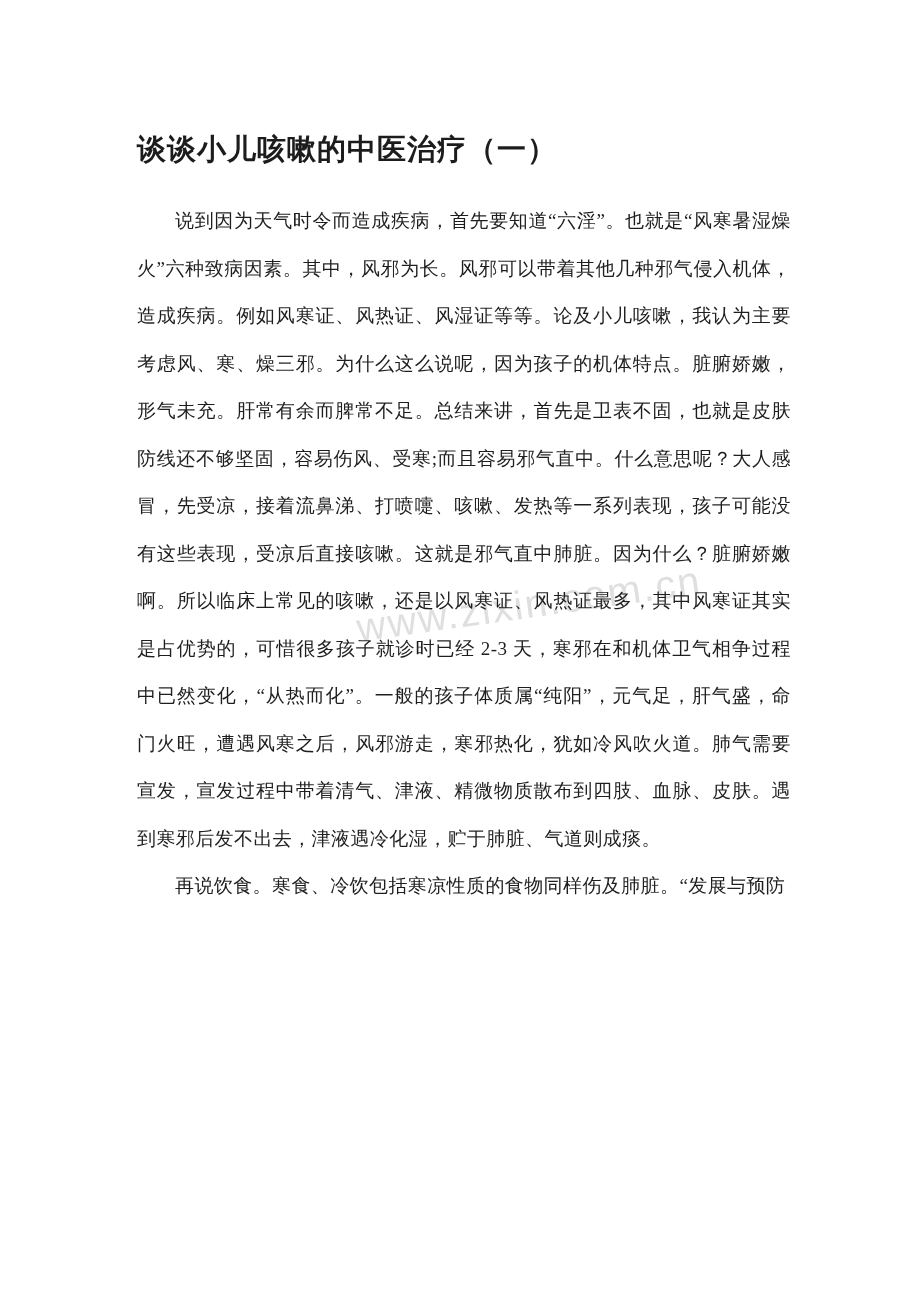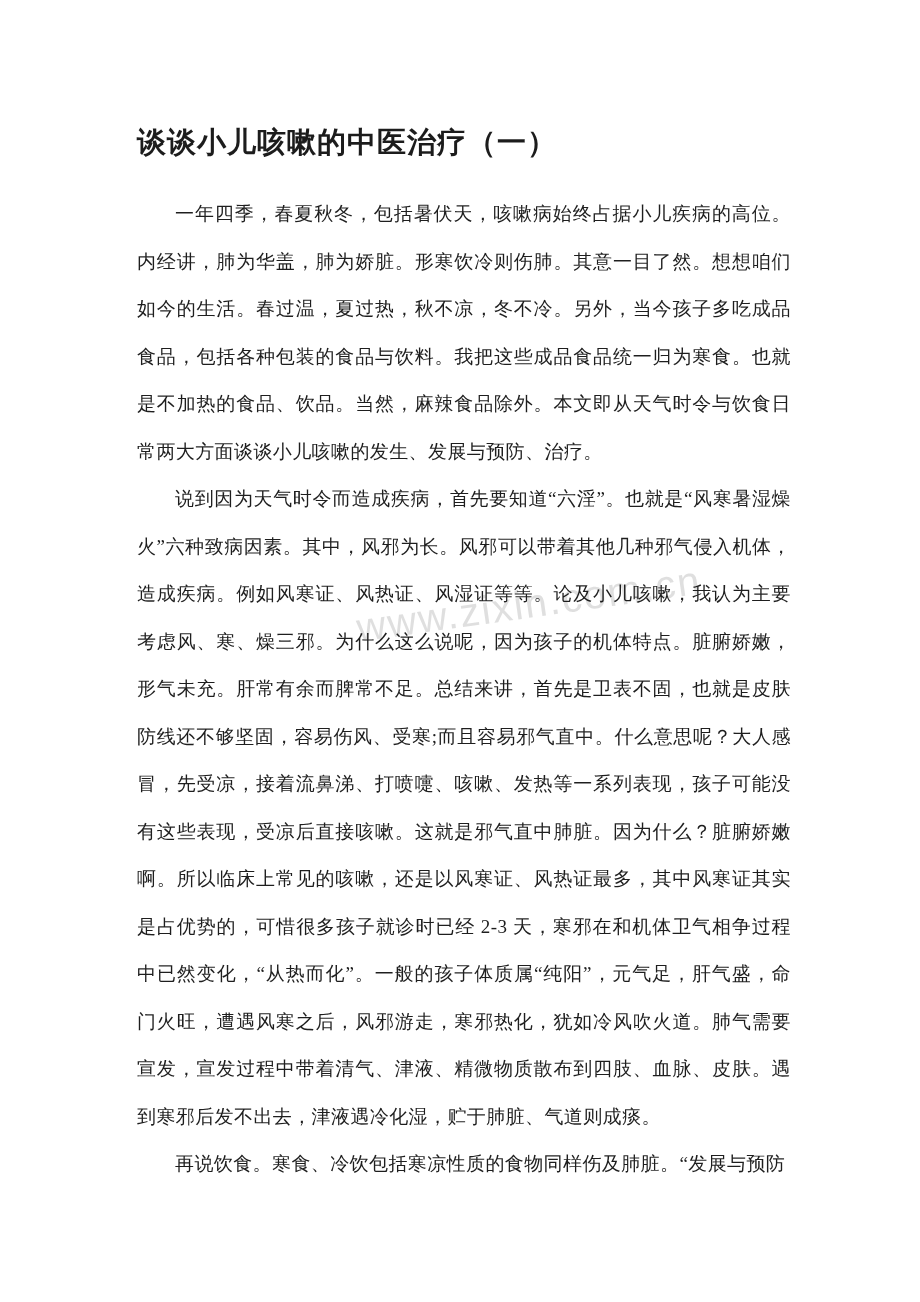--- a/index.html
+++ b/index.html
@@ -35,21 +35,21 @@
     z-index: 0;
   }
   .content {
     position: absolute;
     left: 137px;
     top: 122px;
     width: 654px;
     z-index: 1;
   }
   .doc-title {
-    margin: 0 0 28px 0;
+    margin: 7px 0 28px 0;
     font-size: 29px;
     line-height: 40px;
     font-weight: 600;
     letter-spacing: 1px;
     color: #1c1c1c;
     font-family: "Liberation Serif", "DejaVu Serif", serif;
   }
   .body-text p {
     margin: 0;
     font-size: 19px;
@@ -63,18 +63,17 @@
 </head>
 <body>
 
 <div class="page">
   <div class="watermark">www.zixin.com.cn</div>
 
   <div class="content">
     <h1 class="doc-title">谈谈小儿咳嗽的中医治疗（一）</h1>
 
     <div class="body-text" id="paragraphs">
-        <p>一年四季，春夏秋冬，包括暑伏天，咳嗽病始终占据小儿疾病的高位。内经讲，肺为华盖，肺为娇脏。形寒饮冷则伤肺。其意一目了然。想想咱们如今的生活。春过温，夏过热，秋不凉，冬不冷。另外，当今孩子多吃成品食品，包括各种包装的食品与饮料。我把这些成品食品统一归为寒食。也就是不加热的食品、饮品。当然，麻辣食品除外。本文即从天气时令与饮食日常两大方面谈谈小儿咳嗽的发生、发展与预防、治疗。</p>
         <p>说到因为天气时令而造成疾病，首先要知道“六淫”。也就是“风寒暑湿燥火”六种致病因素。其中，风邪为长。风邪可以带着其他几种邪气侵入机体，造成疾病。例如风寒证、风热证、风湿证等等。论及小儿咳嗽，我认为主要考虑风、寒、燥三邪。为什么这么说呢，因为孩子的机体特点。脏腑娇嫩，形气未充。肝常有余而脾常不足。总结来讲，首先是卫表不固，也就是皮肤防线还不够坚固，容易伤风、受寒;而且容易邪气直中。什么意思呢？大人感冒，先受凉，接着流鼻涕、打喷嚏、咳嗽、发热等一系列表现，孩子可能没有这些表现，受凉后直接咳嗽。这就是邪气直中肺脏。因为什么？脏腑娇嫩啊。所以临床上常见的咳嗽，还是以风寒证、风热证最多，其中风寒证其实是占优势的，可惜很多孩子就诊时已经 2-3 天，寒邪在和机体卫气相争过程中已然变化，“从热而化”。一般的孩子体质属“纯阳”，元气足，肝气盛，命门火旺，遭遇风寒之后，风邪游走，寒邪热化，犹如冷风吹火道。肺气需要宣发，宣发过程中带着清气、津液、精微物质散布到四肢、血脉、皮肤。遇到寒邪后发不出去，津液遇冷化湿，贮于肺脏、气道则成痰。</p>
         <p>再说饮食。寒食、冷饮包括寒凉性质的食物同样伤及肺脏。“发展与预防</p>
       </div>
   </div>
 </div>
 
 </body></html>

